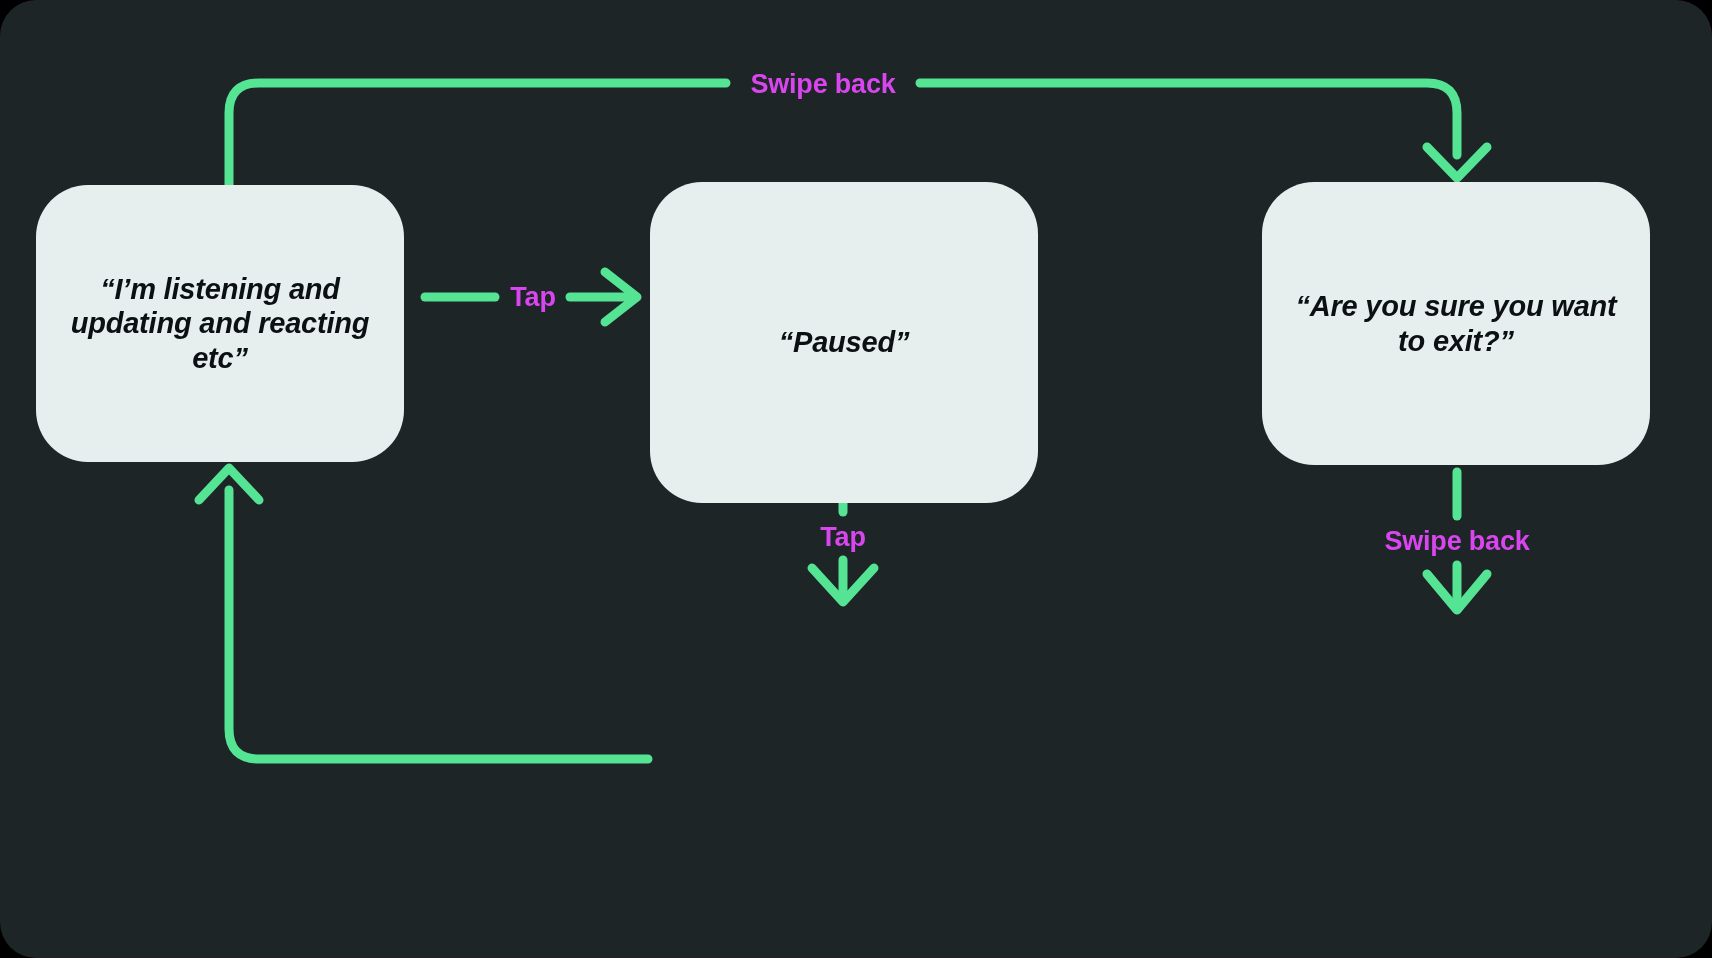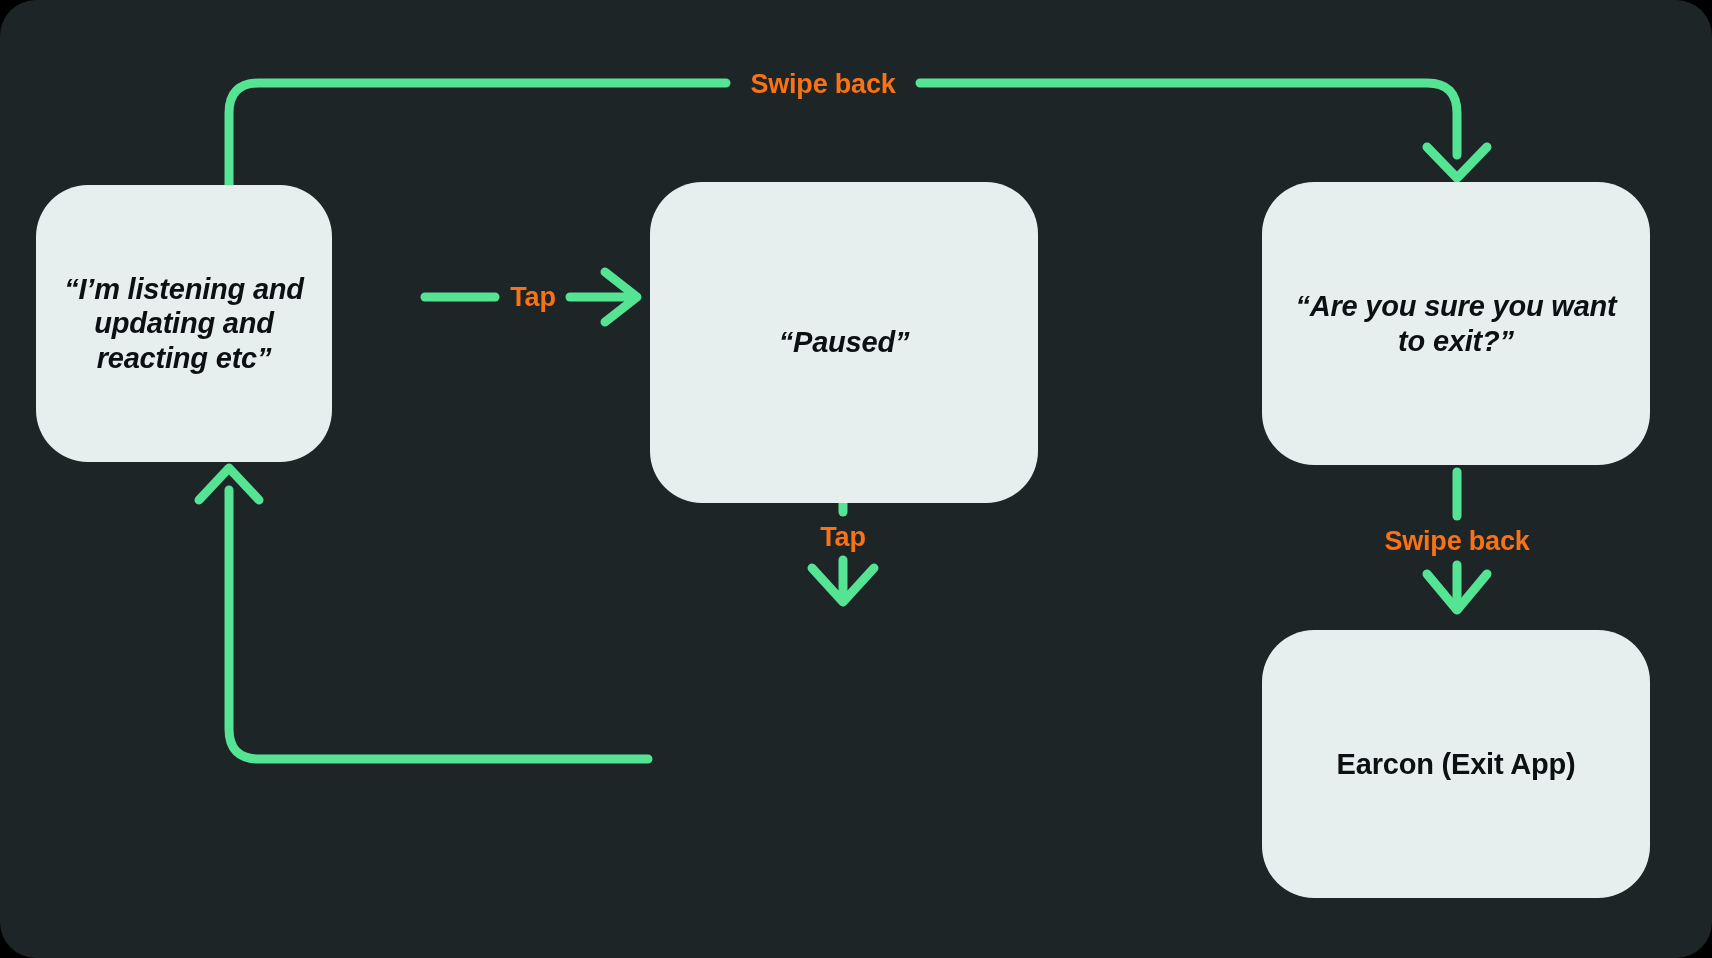--- a/index.html
+++ b/index.html
@@ -56,32 +56,32 @@
     text-align: center;
     letter-spacing: -0.2px;
     white-space: pre-line;
   }
   .node-label.plain {
     font-style: normal;
     font-size: 29px;
   }
   .edge-label {
     position: absolute;
-    color: #f97316;
+    color: #d946ef;
     font-family: "Liberation Sans", sans-serif;
     font-weight: bold;
     font-size: 27px;
     letter-spacing: -0.2px;
     white-space: nowrap;
     transform: translate(-50%, -50%);
     text-align: center;
   }
 
   
-  #node-listening { left: 36px;   top: 185px; width: 296px; height: 277px; }
+  #node-listening { left: 36px;   top: 185px; width: 368px; height: 277px; }
   #node-paused    { left: 650px;  top: 182px; width: 388px; height: 321px; }
   #node-exit      { left: 1262px; top: 182px; width: 388px; height: 283px; align-items: center; }
   #node-back      { left: 650px;  top: 618px; width: 388px; height: 272px; }
   #node-earcon    { left: 1262px; top: 630px; width: 388px; height: 268px; }
 </style>
 </head>
 <body>
 
 <div id="stage">
   <div id="frame">
@@ -116,23 +116,20 @@
 
     <div class="node" id="node-paused">
       <span class="node-label">“Paused”</span>
     </div>
 
     <div class="node" id="node-exit">
       <span class="node-label">“Are you sure you want to exit?”</span>
     </div>
 
 
-    <div class="node" id="node-earcon">
-      <span class="node-label plain">Earcon (Exit App)</span>
-    </div>
 
     <div class="edge-label" style="left:823px; top:84px;">Swipe back</div>
 
     <div class="edge-label" style="left:533px; top:297px;">Tap</div>
 
     <div class="edge-label" style="left:843px; top:537px;">Tap</div>
 
     <div class="edge-label" style="left:1457px; top:541px;">Swipe back</div>
 
   </div>

